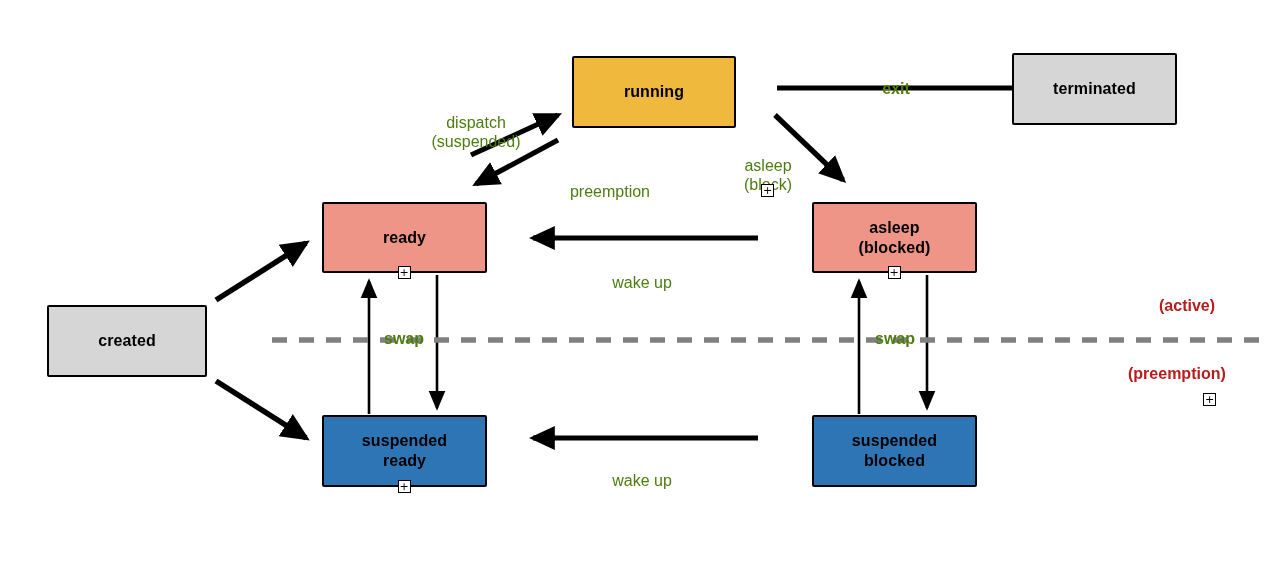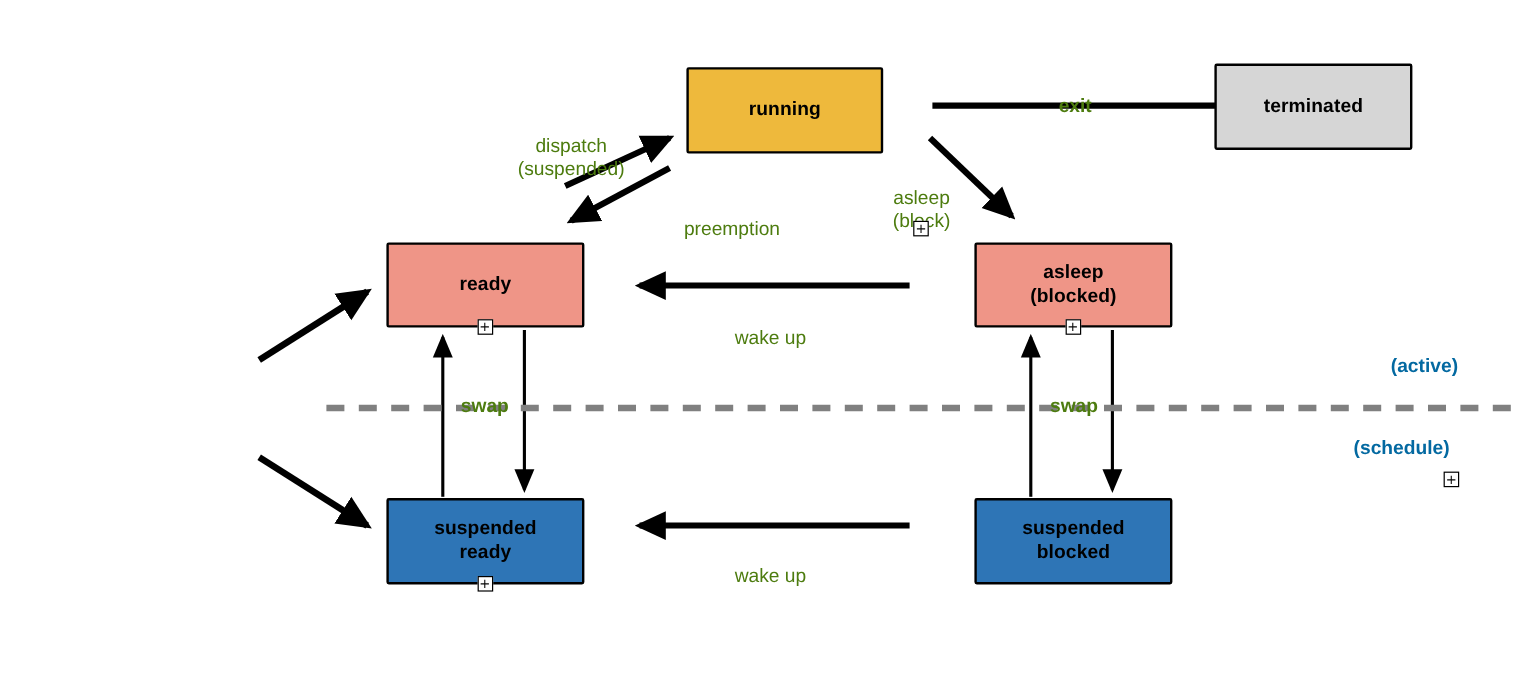--- a/index.html
+++ b/index.html
@@ -51,21 +51,21 @@
     text-align: center;
     margin-top: 20px;
   }
   .edge-label.bold {
     font-weight: bold;
   }
   .zone-label {
     position: absolute;
     font-size: 16px;
     font-weight: bold;
-    color: #0369a1;
+    color: #b91c1c;
     white-space: nowrap;
   }
   .plus-badge {
     position: absolute;
     width: 13px;
     height: 13px;
     box-sizing: border-box;
     background: #ffffff;
     border: 1.3px solid #000000;
     display: flex;
@@ -113,20 +113,23 @@
 
     <line x1="437" y1="275" x2="437" y2="408" stroke="#000000" stroke-width="2.6" marker-end="url(#arrowThin)"></line>
 
     <line x1="859" y1="414" x2="859" y2="281" stroke="#000000" stroke-width="2.6" marker-end="url(#arrowThin)"></line>
 
     <line x1="927" y1="275" x2="927" y2="408" stroke="#000000" stroke-width="2.6" marker-end="url(#arrowThin)"></line>
 
     <line id="divider-line" x1="272" y1="340" x2="1266" y2="340" stroke="#808080" stroke-width="5.5" stroke-dasharray="15 12"></line>
   </svg>
 
+  <div class="node" style="left: 47px; top: 305px; width: 160px; height: 72px; background: rgb(214, 214, 214); border-color: rgb(0, 0, 0);">
+    <span class="node-label" style="white-space: pre-line;">created</span>
+  </div>
 
   <div class="node" style="left: 572px; top: 56px; width: 164px; height: 72px; background: rgb(238, 185, 60); border-color: rgb(0, 0, 0);">
     <span class="node-label" style="white-space: pre-line;">running</span>
   </div>
 
   <div class="node" style="left: 1012px; top: 53px; width: 165px; height: 72px; background: rgb(214, 214, 214); border-color: rgb(0, 0, 0);">
     <span class="node-label" style="white-space: pre-line;">terminated</span>
   </div>
 
   <div class="node" style="left: 322px; top: 202px; width: 165px; height: 71px; background: rgb(239, 149, 135); border-color: rgb(0, 0, 0);">
@@ -153,20 +156,20 @@
   <div class="edge-label" style="left: 540px; top: 162px; width: 110px; text-align: right;">preemption</div>
   <div class="edge-label bold" style="left: 860px; top: 59px; width: 72px;">exit</div>
   <div class="edge-label" style="left: 725px; top: 136px; width: 86px;">asleep
 (block)</div>
   <div class="edge-label" style="left: 602px; top: 253px; width: 80px;">wake up</div>
   <div class="edge-label bold" style="left: 377px; top: 309px; width: 54px;">swap</div>
   <div class="edge-label bold" style="left: 868px; top: 309px; width: 54px;">swap</div>
   <div class="edge-label" style="left: 602px; top: 451px; width: 80px;">wake up</div>
 
   <div class="zone-label" style="left: 1159px; top: 297px;">(active)</div>
-  <div class="zone-label" style="left: 1128px; top: 365px;">(schedule)</div>
+  <div class="zone-label" style="left: 1128px; top: 365px;">(preemption)</div>
 
 <div class="plus-badge" style="left: 397.5px; top: 266px;">+</div>
     <div class="plus-badge" style="left: 887.5px; top: 266px;">+</div>
     <div class="plus-badge" style="left: 397.5px; top: 480px;">+</div>
     <div class="plus-badge" style="left: 761px; top: 184px;">+</div>
     <div class="plus-badge" style="left: 1203px; top: 393px;">+</div>
   </div>
 
 </body></html>

